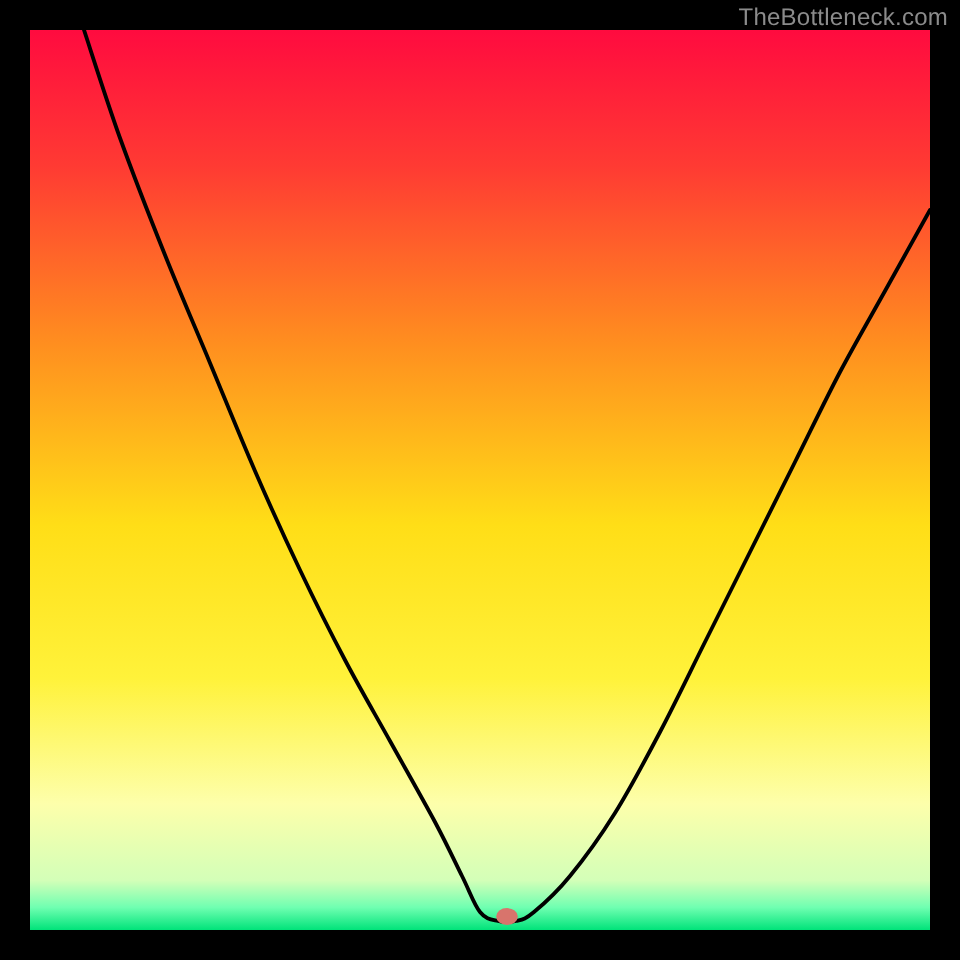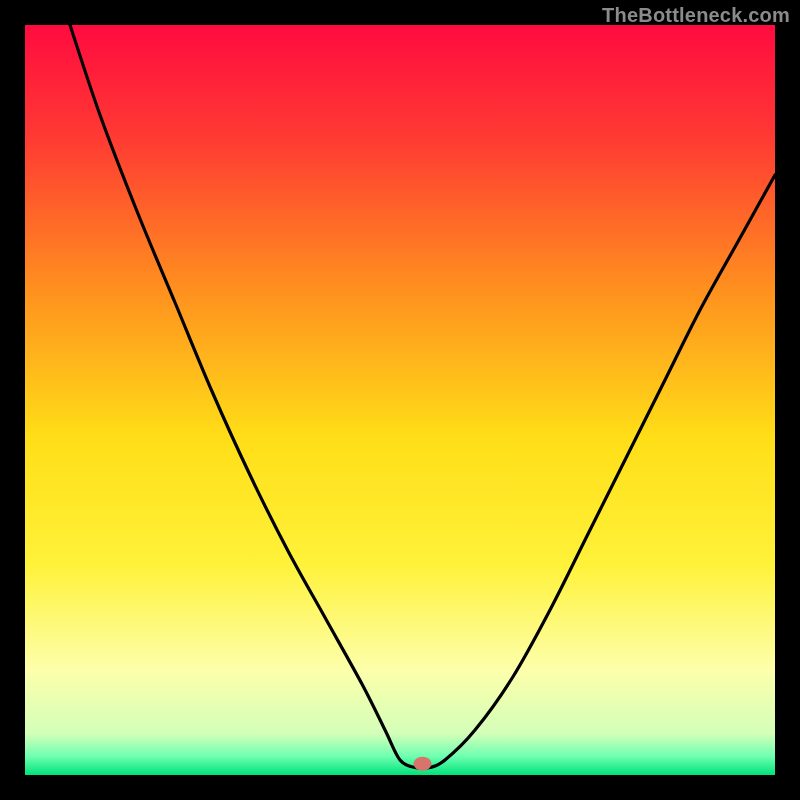--- a/index.html
+++ b/index.html
@@ -27,21 +27,21 @@
   }
   .plot svg {
     display: block;
   }
   .watermark {
     position: absolute;
     top: 4px;
     right: 10px;
     color: #8b8b8b;
     font-size: 20px;
-    font-weight: 700;
+    font-weight: 400;
     letter-spacing: 0.2px;
   }
 </style>
 </head>
 <body>
 
 <div class="frame">
 
   <div class="watermark">TheBottleneck.com</div>
 

